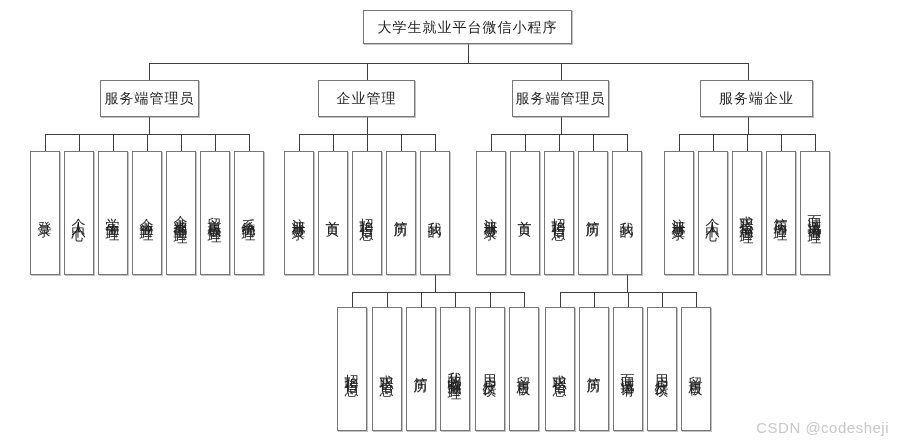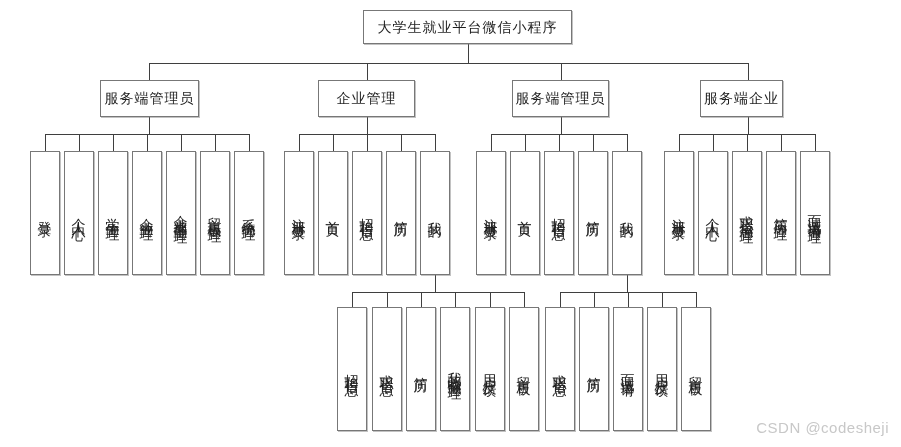--- a/index.html
+++ b/index.html
@@ -20,21 +20,21 @@
   .hnode{letter-spacing:1px;white-space:nowrap;}
   .vnode{
     writing-mode:vertical-rl;text-orientation:upright;
     letter-spacing:3px;font-size:14px;
   }
   .root{left:363px;top:10px;width:209px;height:34px;}
   .hdr{top:80px;height:37px;}
   .hdr-admin{left:100px;width:99px;}
   .hdr-wx-student{left:318px;width:97px;}
   .hdr-wx-enterprise{left:512px;width:97px;}
-  .hdr-srv-enterprise{left:700px;width:83px;}
+  .hdr-srv-enterprise{left:700px;width:113px;}
   .l1{top:151px;height:124px;width:30px;}
   .l2{top:307px;height:124px;width:30px;}
   .watermark{
     position:absolute;right:12px;top:419px;z-index:2;
     color:var(--watermark);font-size:15px;letter-spacing:.5px;text-align:right;
   }
 </style>
 </head>
 <body>
 

